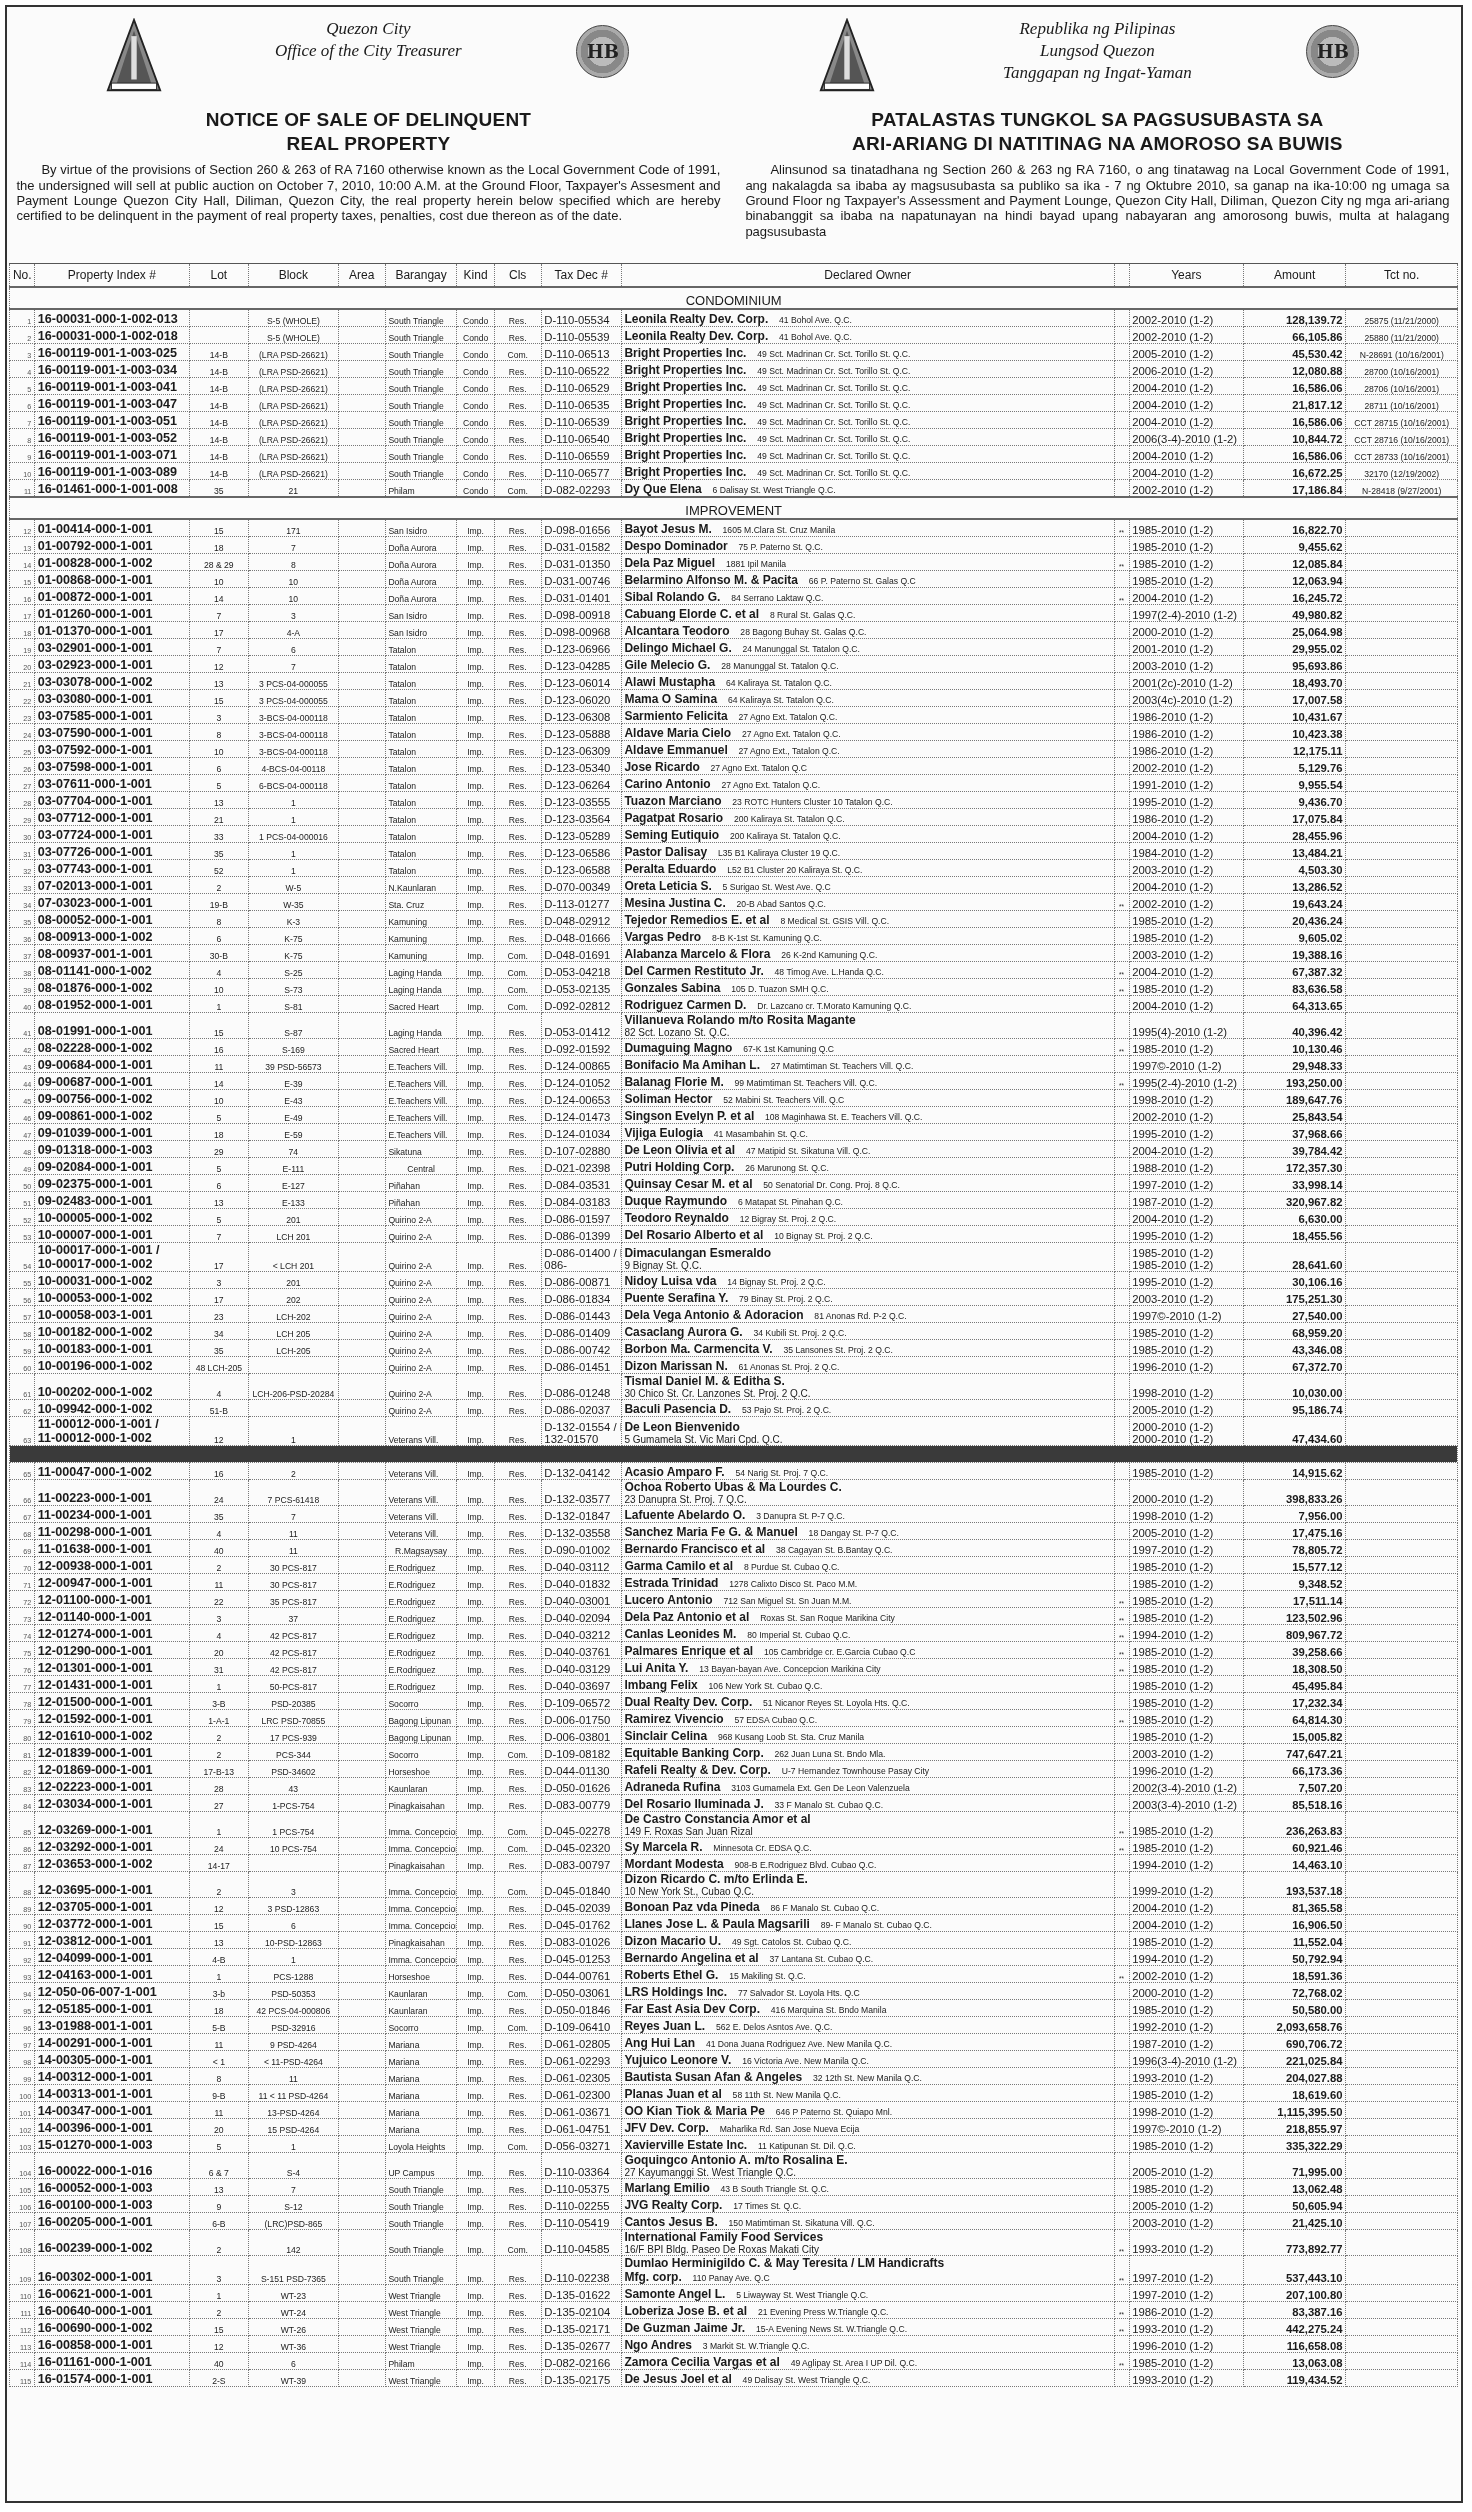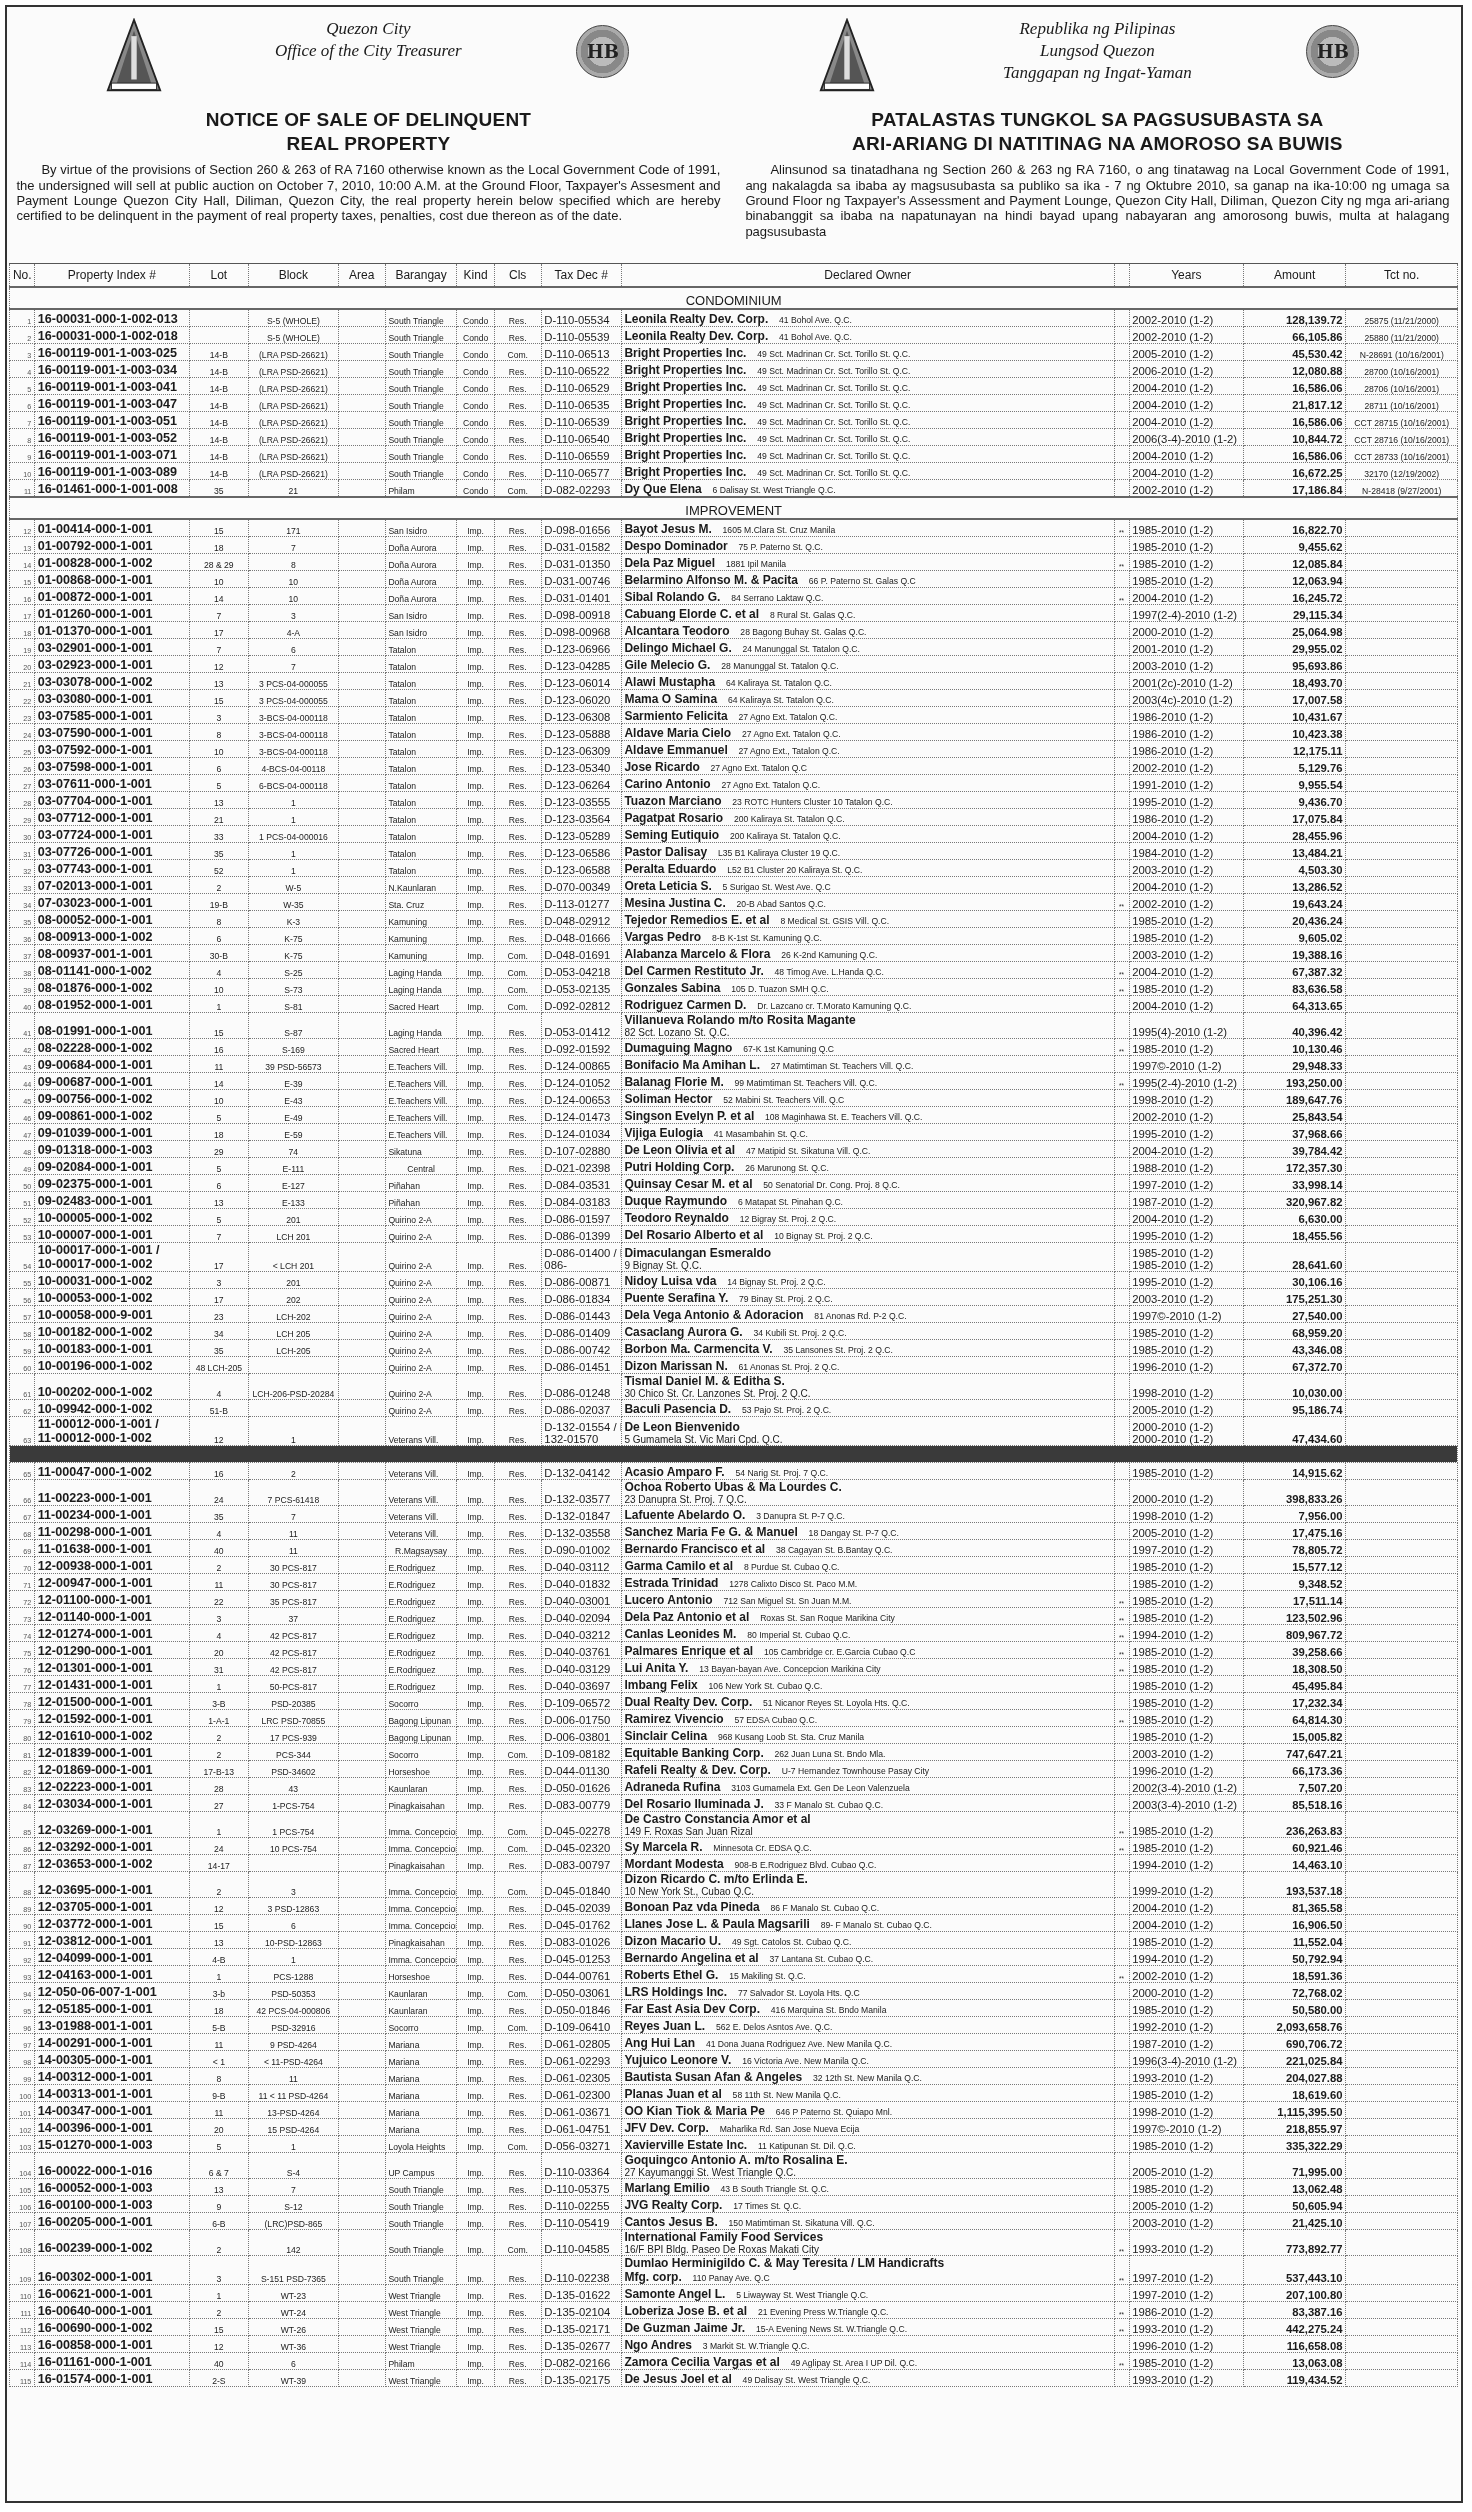--- a/index.html
+++ b/index.html
@@ -382,21 +382,21 @@
           <td class="sm">7</td>
           <td class="sm">3</td>
           <td class="sm"></td>
           <td class="sm" style="text-align: left;">San Isidro</td>
           <td class="sm">Imp.</td>
           <td class="sm">Res.</td>
           <td class="td">D-098-00918</td>
           <td class="owner"><span>Cabuang Elorde C. et al</span><span class="addr">8 Rural St. Galas Q.C.</span></td>
           <td class="mk"></td>
           <td class="yr">1997(2-4)-2010 (1-2)</td>
-          <td class="amt">29,115.34</td>
+          <td class="amt">49,980.82</td>
           <td class="tct"></td>
         </tr>
         <tr>
           <td class="no">18</td>
           <td class="pin">01-01370-000-1-001</td>
           <td class="sm">17</td>
           <td class="sm">4-A</td>
           <td class="sm"></td>
           <td class="sm" style="text-align: left;">San Isidro</td>
           <td class="sm">Imp.</td>
@@ -1020,21 +1020,21 @@
           <td class="sm">Res.</td>
           <td class="td">D-086-01834</td>
           <td class="owner"><span>Puente Serafina Y.</span><span class="addr">79 Binay St. Proj. 2 Q.C.</span></td>
           <td class="mk"></td>
           <td class="yr">2003-2010 (1-2)</td>
           <td class="amt">175,251.30</td>
           <td class="tct"></td>
         </tr>
         <tr>
           <td class="no">57</td>
-          <td class="pin">10-00058-000-9-001</td>
+          <td class="pin">10-00058-003-1-001</td>
           <td class="sm">23</td>
           <td class="sm">LCH-202</td>
           <td class="sm"></td>
           <td class="sm" style="text-align: left;">Quirino 2-A</td>
           <td class="sm">Imp.</td>
           <td class="sm">Res.</td>
           <td class="td">D-086-01443</td>
           <td class="owner"><span>Dela Vega Antonio &amp; Adoracion</span><span class="addr">81 Anonas Rd. P-2 Q.C.</span></td>
           <td class="mk"></td>
           <td class="yr">1997©-2010 (1-2)</td>

